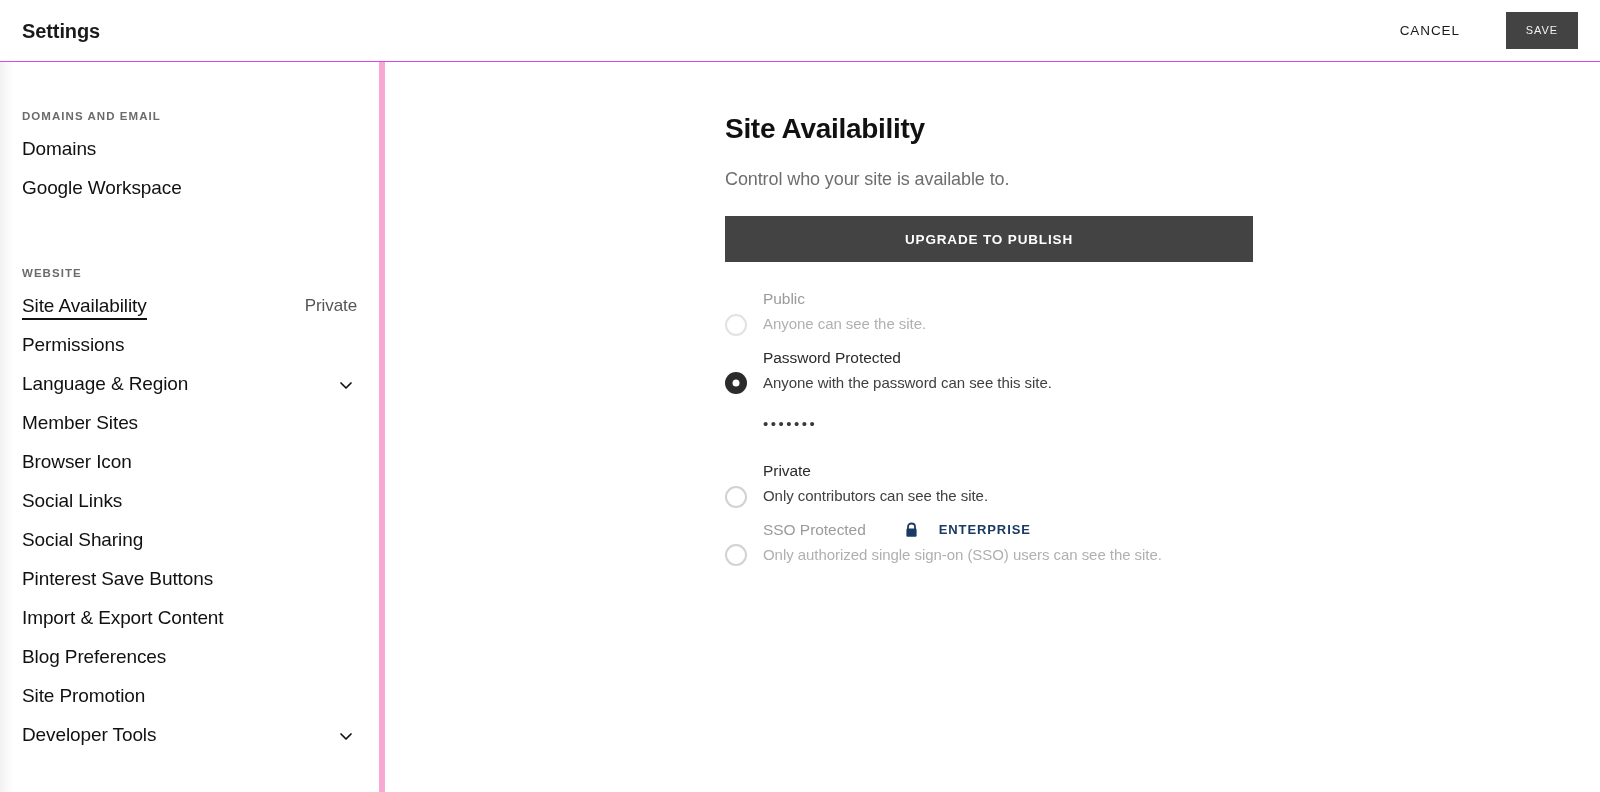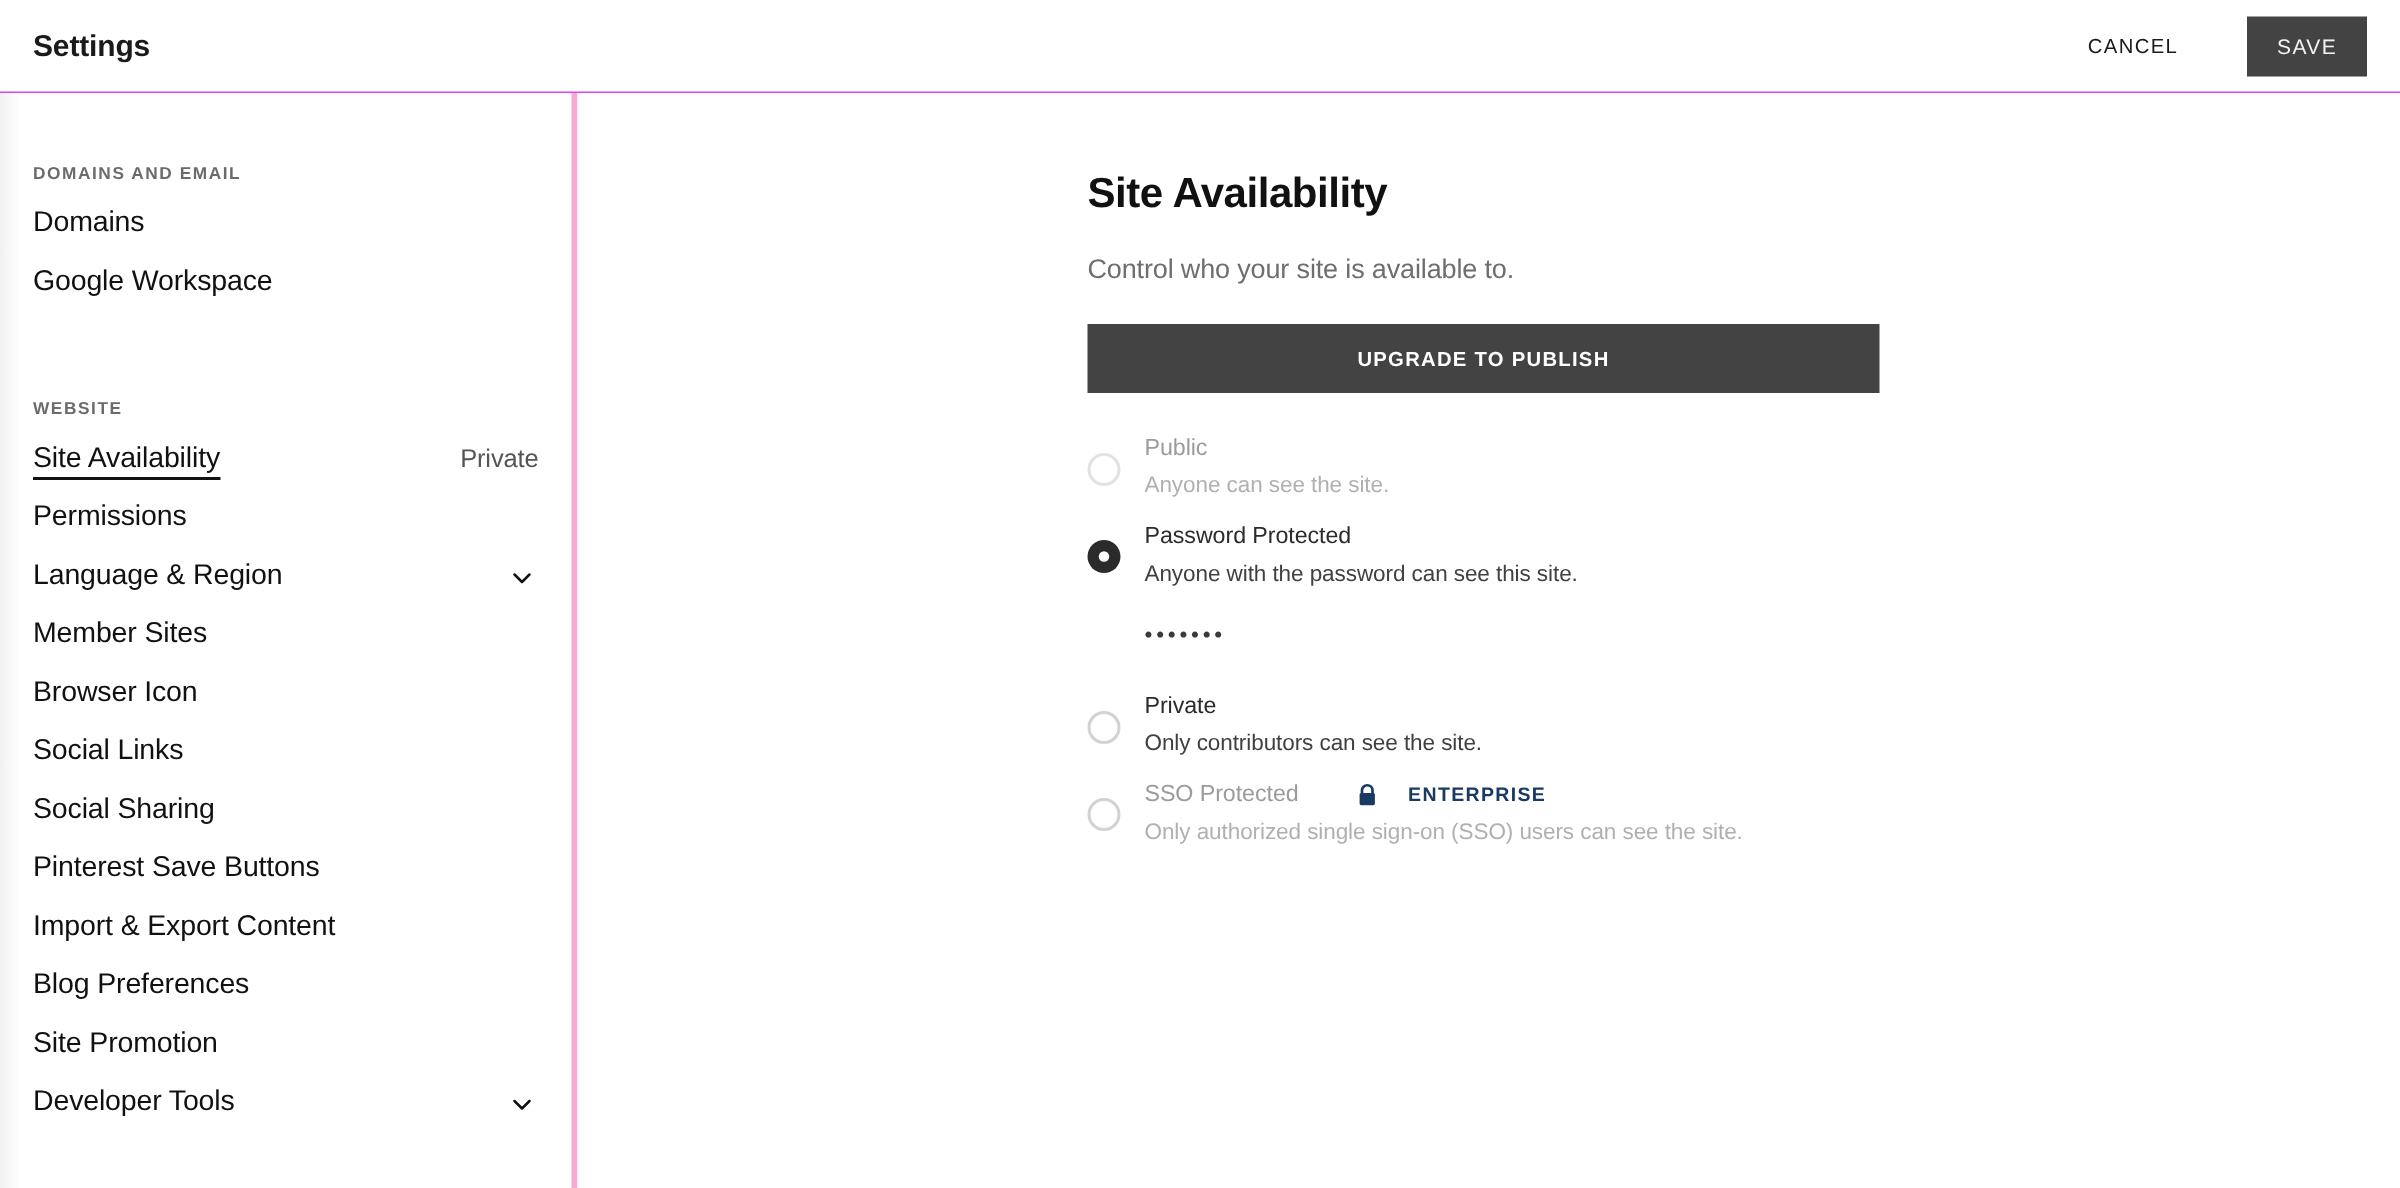--- a/index.html
+++ b/index.html
@@ -51,21 +51,21 @@
     letter-spacing: 0.9px;
     color: #1a1a1a;
     background: transparent;
     border: 0;
     padding: 10px 18px;
     cursor: pointer;
     font-family: "Liberation Sans", sans-serif;
     margin-right: 12px;
   }
   .btn-save {
-    font-size: 14px;
+    font-size: 11px;
     font-weight: normal;
     letter-spacing: 0.9px;
     color: #f2f2f2;
     background: #434343;
     border: 0;
     padding: 13px 20px;
     cursor: pointer;
     font-family: "Liberation Sans", sans-serif;
     line-height: 1;
   }
@@ -78,21 +78,21 @@
     height: 730px;
     display: flex;
   }
 
   
   .sidebar {
     position: relative;
     width: 385px;
     height: 730px;
     background: #ffffff;
-    border-right: 4px solid #f9a8d4;
+    border-right: 6px solid #f9a8d4;
     padding: 48px 0 0 0;
     overflow: hidden;
   }
   .sidebar::before {
     content: "";
     position: absolute;
     top: 0; left: 0;
     width: 14px;
     height: 100%;
     background: linear-gradient(to right, rgba(0,0,0,0.055), rgba(0,0,0,0));
@@ -188,21 +188,21 @@
     letter-spacing: 0.85px;
     cursor: pointer;
     font-family: "Liberation Sans", sans-serif;
     margin-bottom: 26px;
   }
 
   
   .options { width: 560px; }
   .option-row {
     display: flex;
-    align-items: center;
+    align-items: flex-end;
     margin-bottom: 11px;
   }
   .option-row:last-child { margin-bottom: 0; }
 
   .radio {
     flex: 0 0 auto;
     width: 22px;
     height: 22px;
     border-radius: 50%;
     border: 2px solid #e2e2e2;

